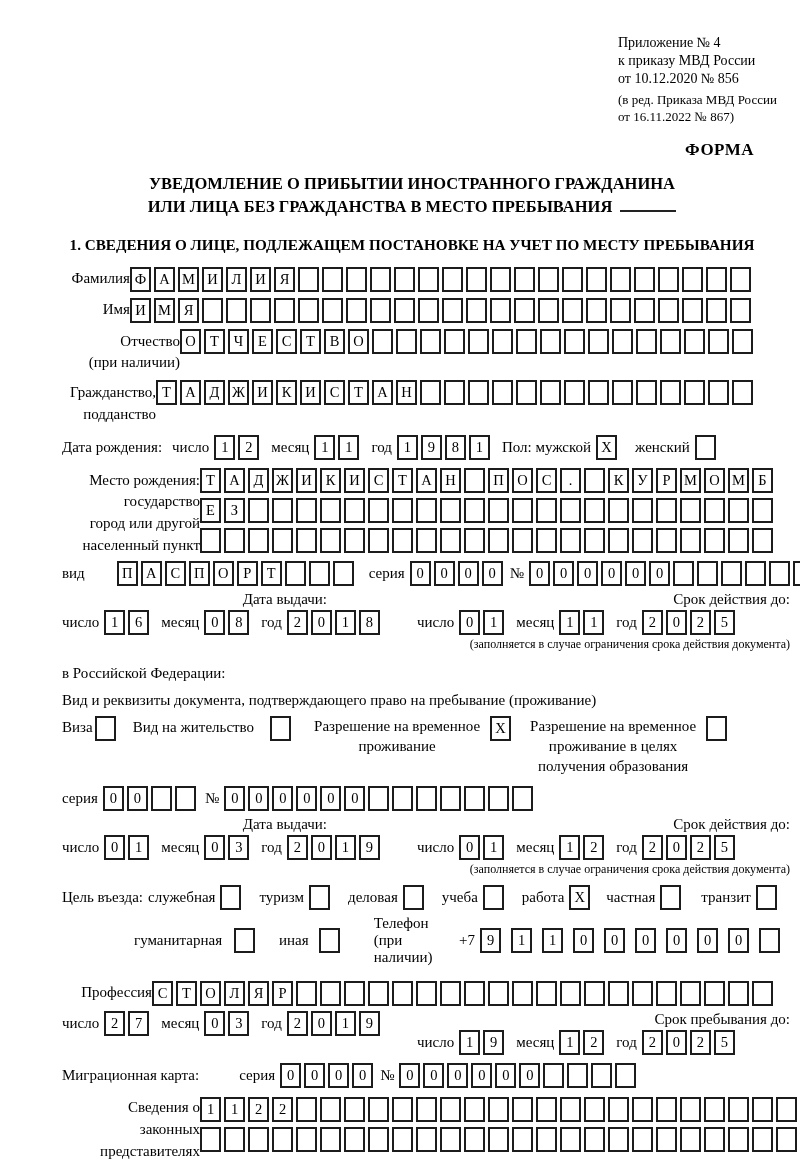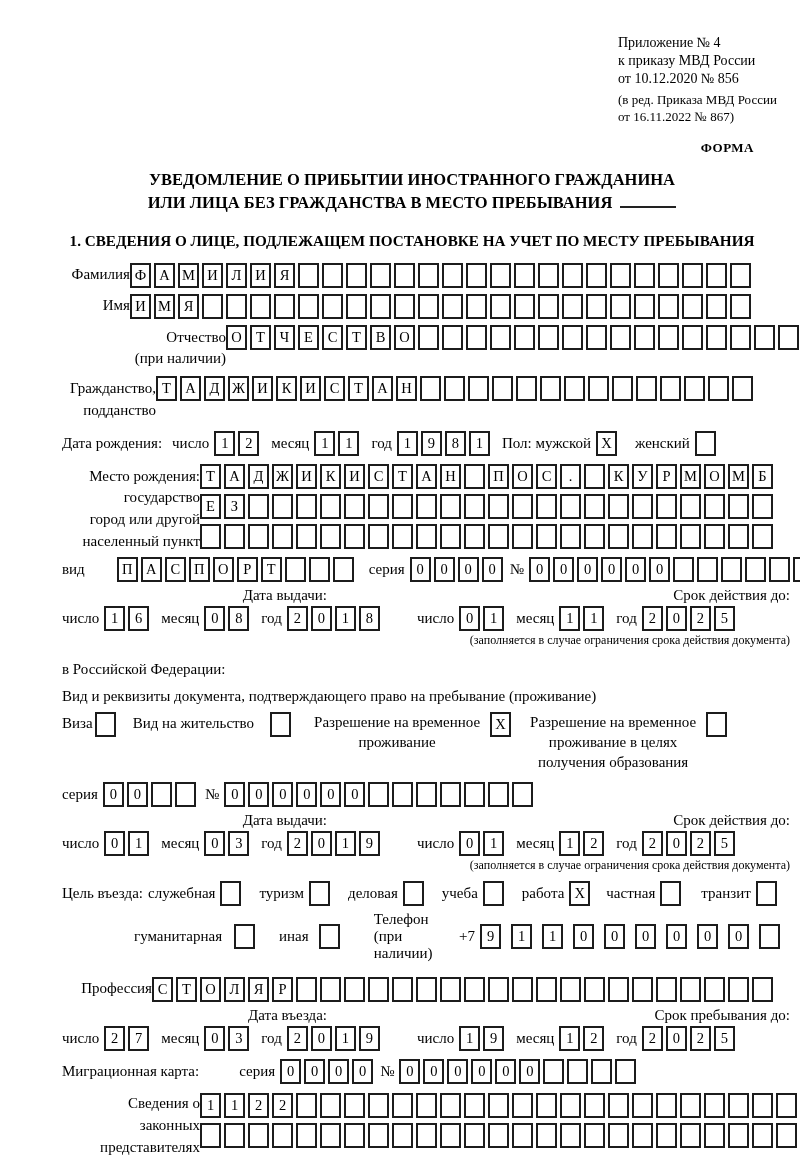--- a/index.html
+++ b/index.html
@@ -8,21 +8,21 @@
     width: 800px; height: 1163px; overflow: hidden;
     color: #000;
     font-family: "Liberation Serif", "DejaVu Serif", serif;
     font-size: 15px;
   }
   .page { padding: 34px 10px 0 62px; width: 800px; }
 
   
   .annex { margin-left: 556px; width: 184px; font-size: 14px; line-height: 1.28; }
   .annex .ed { font-size: 13px; margin-top: 4px; line-height: 1.3; }
-  .forma { text-align: right; padding-right: 36px; font-weight: bold; margin-top: 14px; font-size: 13px; letter-spacing: .5px; }
+  .forma { text-align: right; padding-right: 36px; font-weight: bold; margin-top: 14px; font-size: 17px; letter-spacing: .5px; }
 
   .title { text-align: center; font-weight: bold; font-size: 16.5px; margin-top: 12px; line-height: 1.4; }
   .blank-line { display: inline-block; width: 56px; border-bottom: 2px solid #222; height: 14px; margin-left: 8px; }
   .sec-heading { text-align: center; font-weight: bold; font-size: 15.2px; margin-top: 18px; margin-left: -40px; width: 780px; }
 
   
   .row { display: flex; align-items: flex-start; margin-top: 6px; text-align: right; }
   .lbl { flex: 0 0 auto; padding-top: 3px; }
   .lblcol { flex: 0 0 auto; line-height: 1.45; padding-top: 2px; }
   .cells { display: flex; flex-wrap: nowrap; }
@@ -138,21 +138,21 @@
         <span class="cell"></span>
         <span class="cell"></span>
         <span class="cell"></span>
         <span class="cell"></span>
         <span class="cell"></span>
         <span class="cell"></span>
       </span>
   </div>
 
   <div class="row">
-    <span class="lblcol" style="width:118px;margin-left:46px;">
+    <span class="lblcol" style="width:118px;">
       <div>Отчество</div>
       <div>(при наличии)</div>
     </span>
     <span class="cells">
         <span class="cell">О</span>
         <span class="cell">Т</span>
         <span class="cell">Ч</span>
         <span class="cell">Е</span>
         <span class="cell">С</span>
         <span class="cell">Т</span>
@@ -614,21 +614,20 @@
         <span class="cell"></span>
         <span class="cell"></span>
         <span class="cell"></span>
         <span class="cell"></span>
         <span class="cell"></span>
       </span>
   </div>
 
   <div class="datepair">
     <div class="dp-left">
-      <div class="dp-h" style="margin-right:90px;">Дата въезда:</div>
       <div class="dg">
         <span class="lbl">число</span>
         <span class="cells">
             <span class="cell">2</span>
             <span class="cell">7</span>
           </span>
         <span class="lbl">месяц</span>
         <span class="cells">
             <span class="cell">0</span>
             <span class="cell">3</span>

